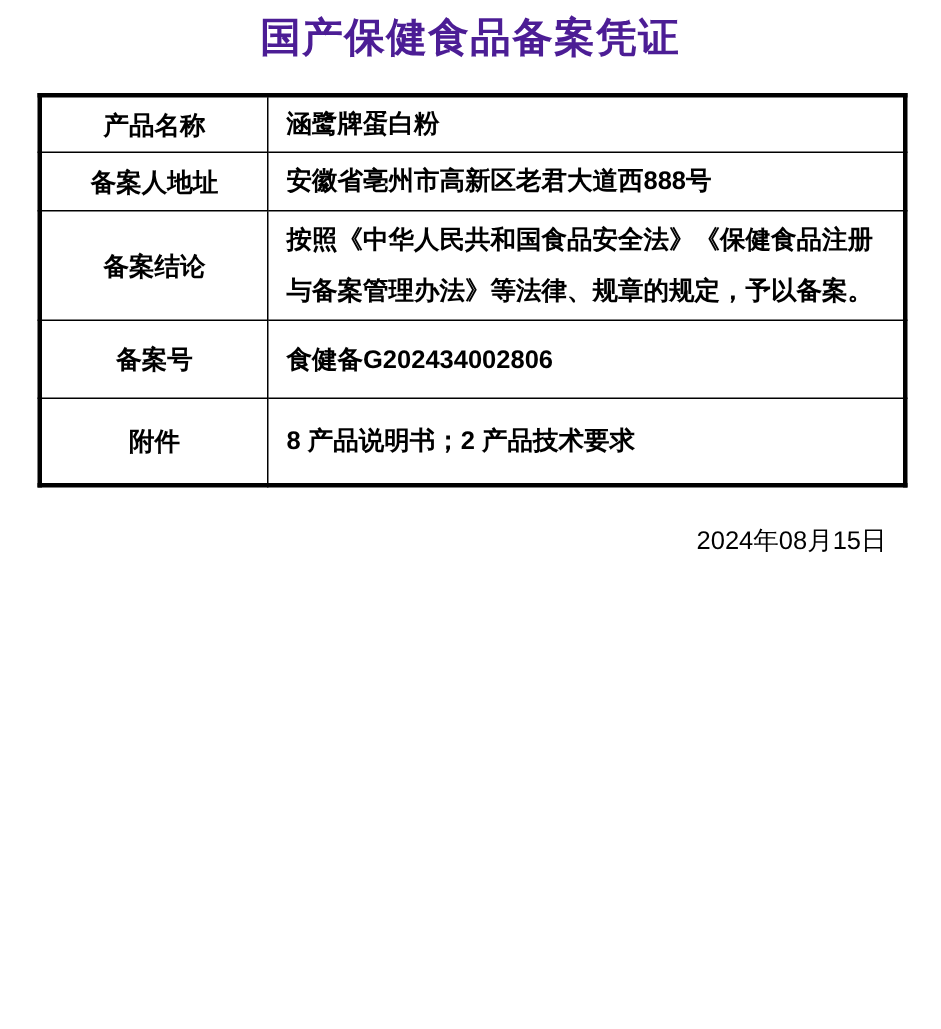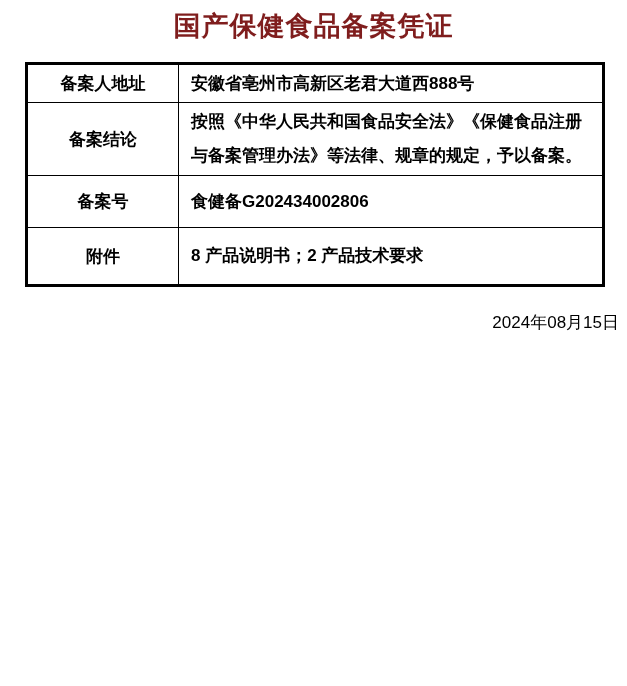--- a/index.html
+++ b/index.html
@@ -21,21 +21,21 @@
     }
     .doc-title {
       margin: 8px 0 0 0;
       padding: 0;
       text-align: center;
       font-family: "DejaVu Serif", "Liberation Serif", serif;
       font-weight: bold;
       font-size: 27px;
       line-height: 36px;
       letter-spacing: 1px;
-      color: #7f1d1d;
+      color: #4c1d95;
     }
     table.cert-table {
       border-collapse: collapse;
       table-layout: fixed;
       margin: 18px 0 0 25px;
       width: 577px;
       border: 3px solid #000000;
     }
     table.cert-table td {
       border: 1px solid #000000;
@@ -59,40 +59,44 @@
     }
     tr.row-1 { height: 38px; }
     tr.row-2 { height: 38px; }
     tr.row-3 { height: 39px; }
     tr.row-4 { height: 73px; }
     tr.row-5 { height: 52px; }
     tr.row-6 { height: 58px; padding-left: 36px; }
     tr.row-7 { height: 273px; }
     .issue-date {
       margin-top: 24px;
-      padding-right: 8px;
+      padding-right: 36px;
       text-align: right;
       font-size: 17px;
       font-weight: 400;
       color: #000000;
     }
   </style>
 </head>
 <body>
 
 <div class="page">
 
   <h1 class="doc-title">国产保健食品备案凭证</h1>
 
   <table class="cert-table">
     <colgroup>
       <col style="width:152px">
       <col style="width:425px">
     </colgroup>
     <tbody>
+      <tr class="row-1">
+        <td class="cell-label">产品名称</td>
+        <td class="cell-value">涵鹭牌蛋白粉</td>
+      </tr>
       <tr class="row-3">
         <td class="cell-label">备案人地址</td>
         <td class="cell-value">安徽省亳州市高新区老君大道西888号</td>
       </tr>
       <tr class="row-4">
         <td class="cell-label">备案结论</td>
         <td class="cell-value">按照《中华人民共和国食品安全法》《保健食品注册
 与备案管理办法》等法律、规章的规定，予以备案。</td>
       </tr>
       <tr class="row-5">

